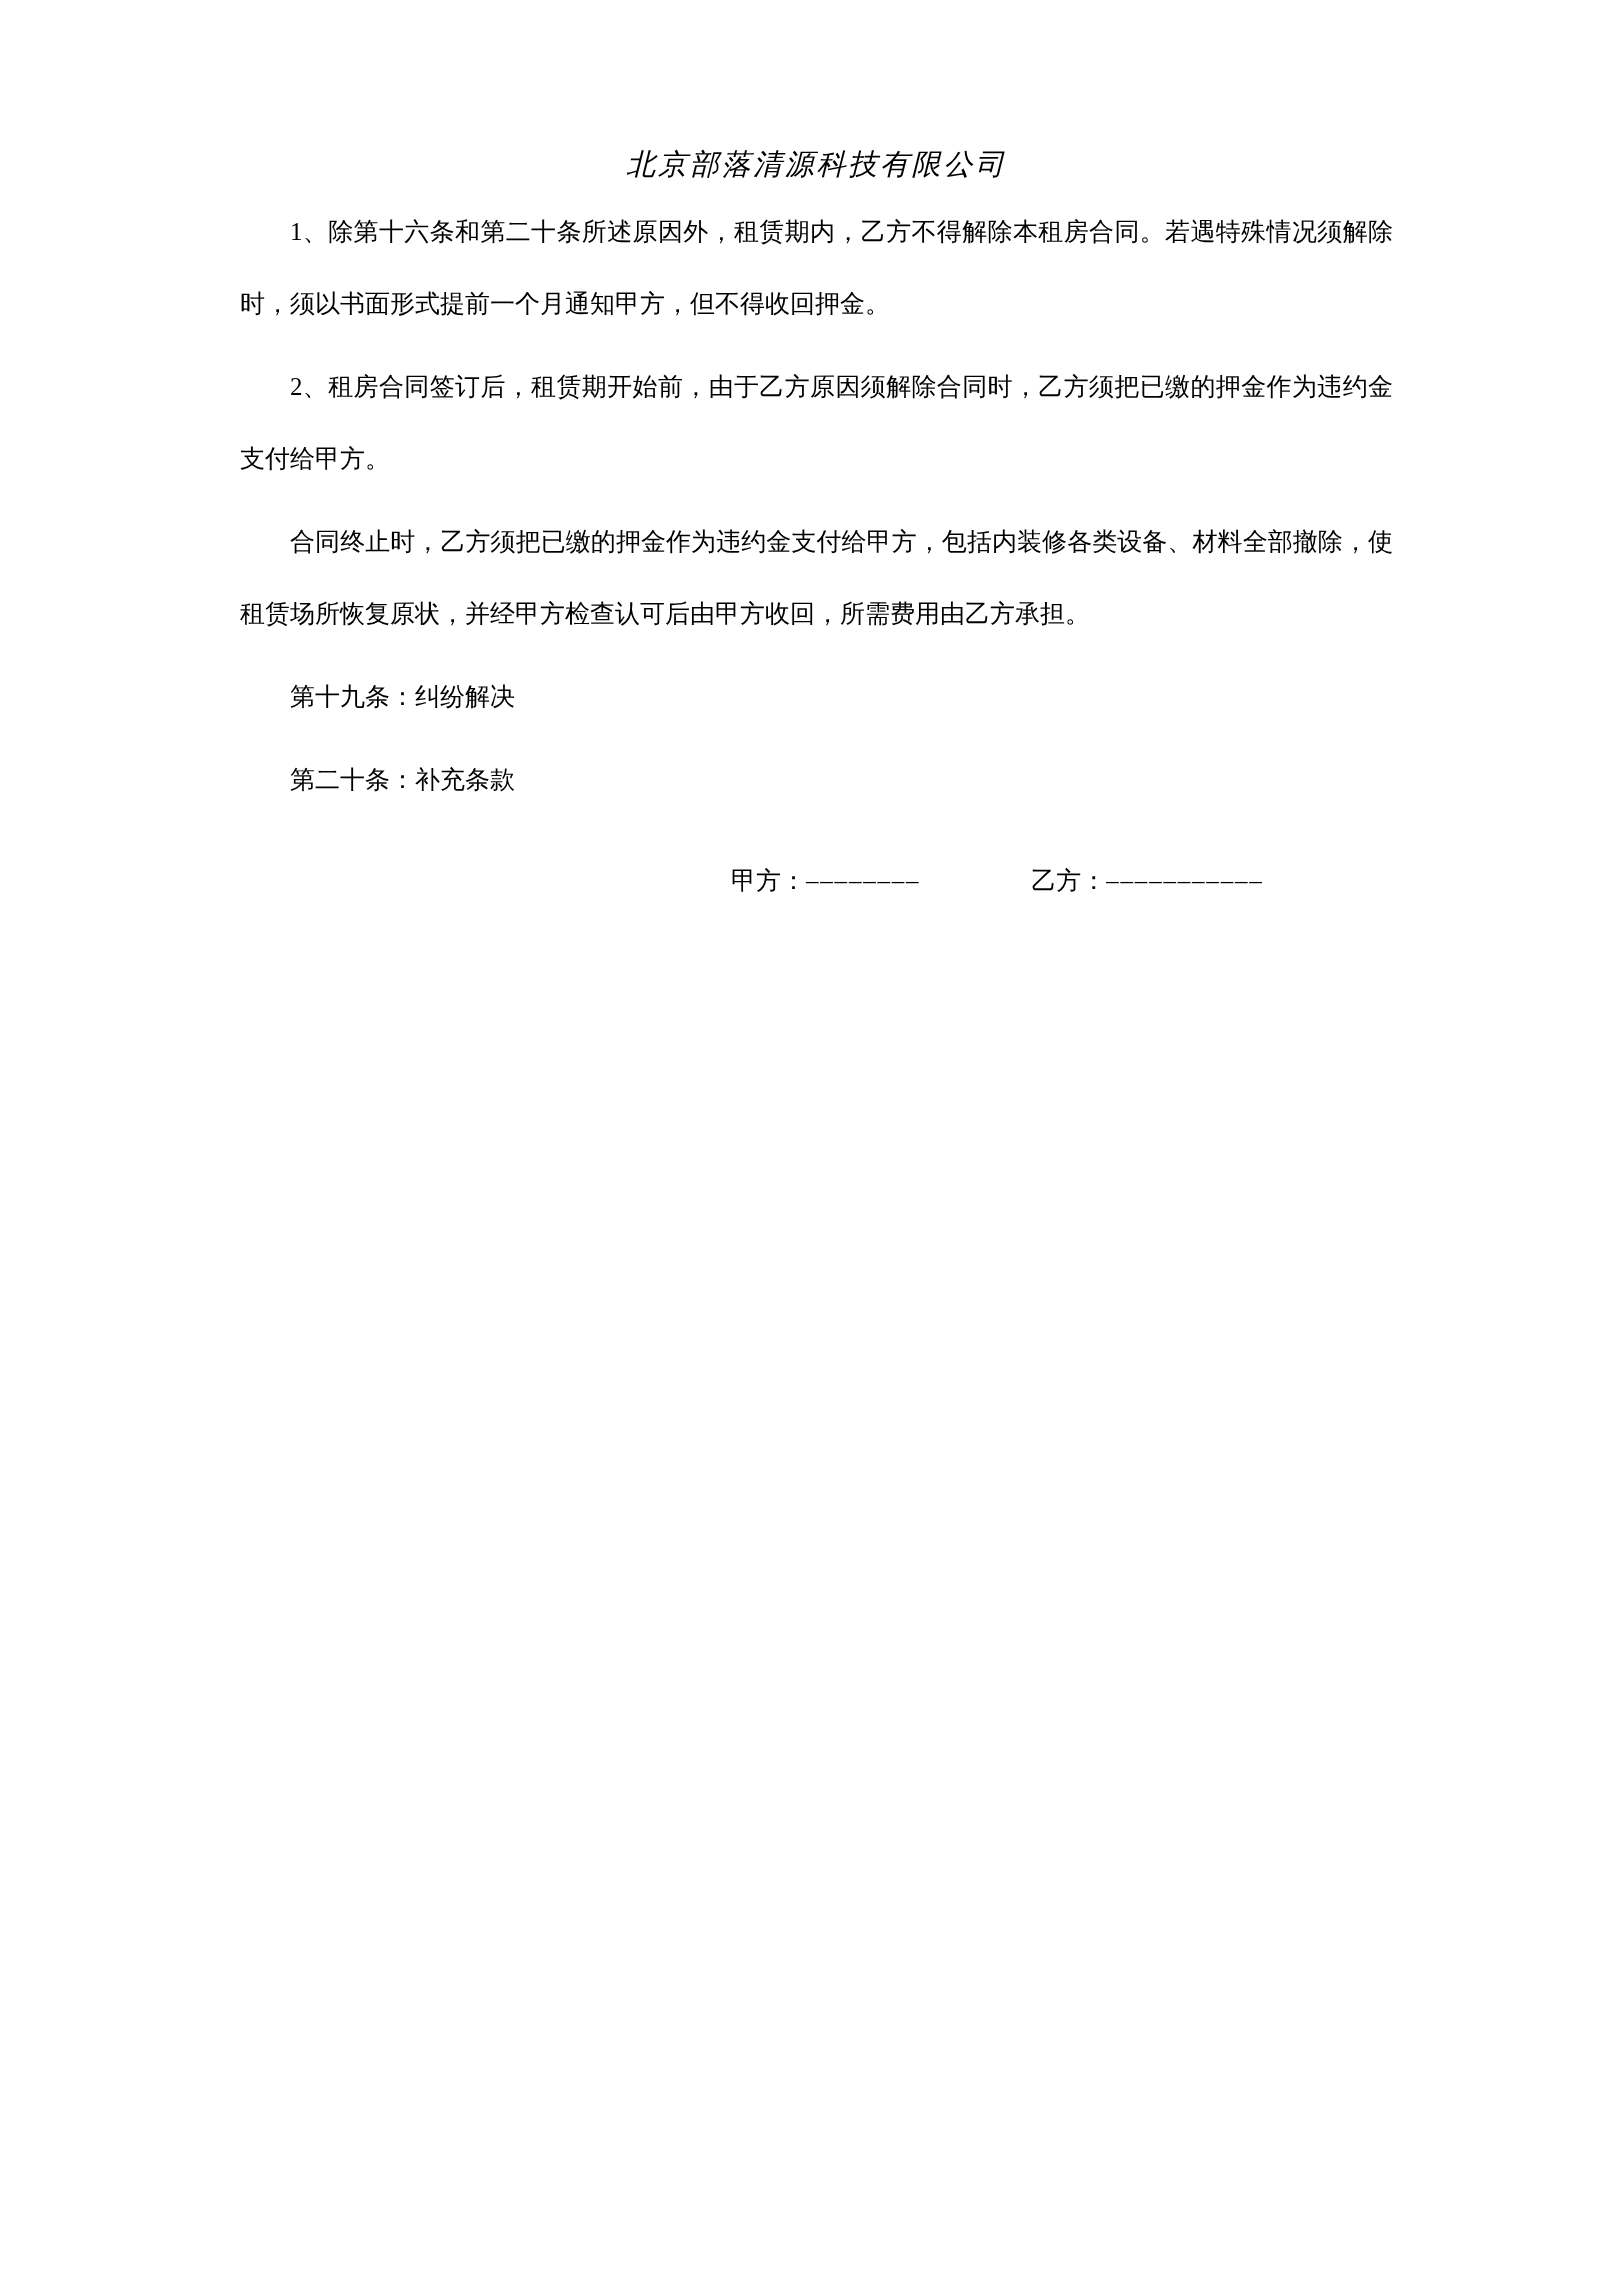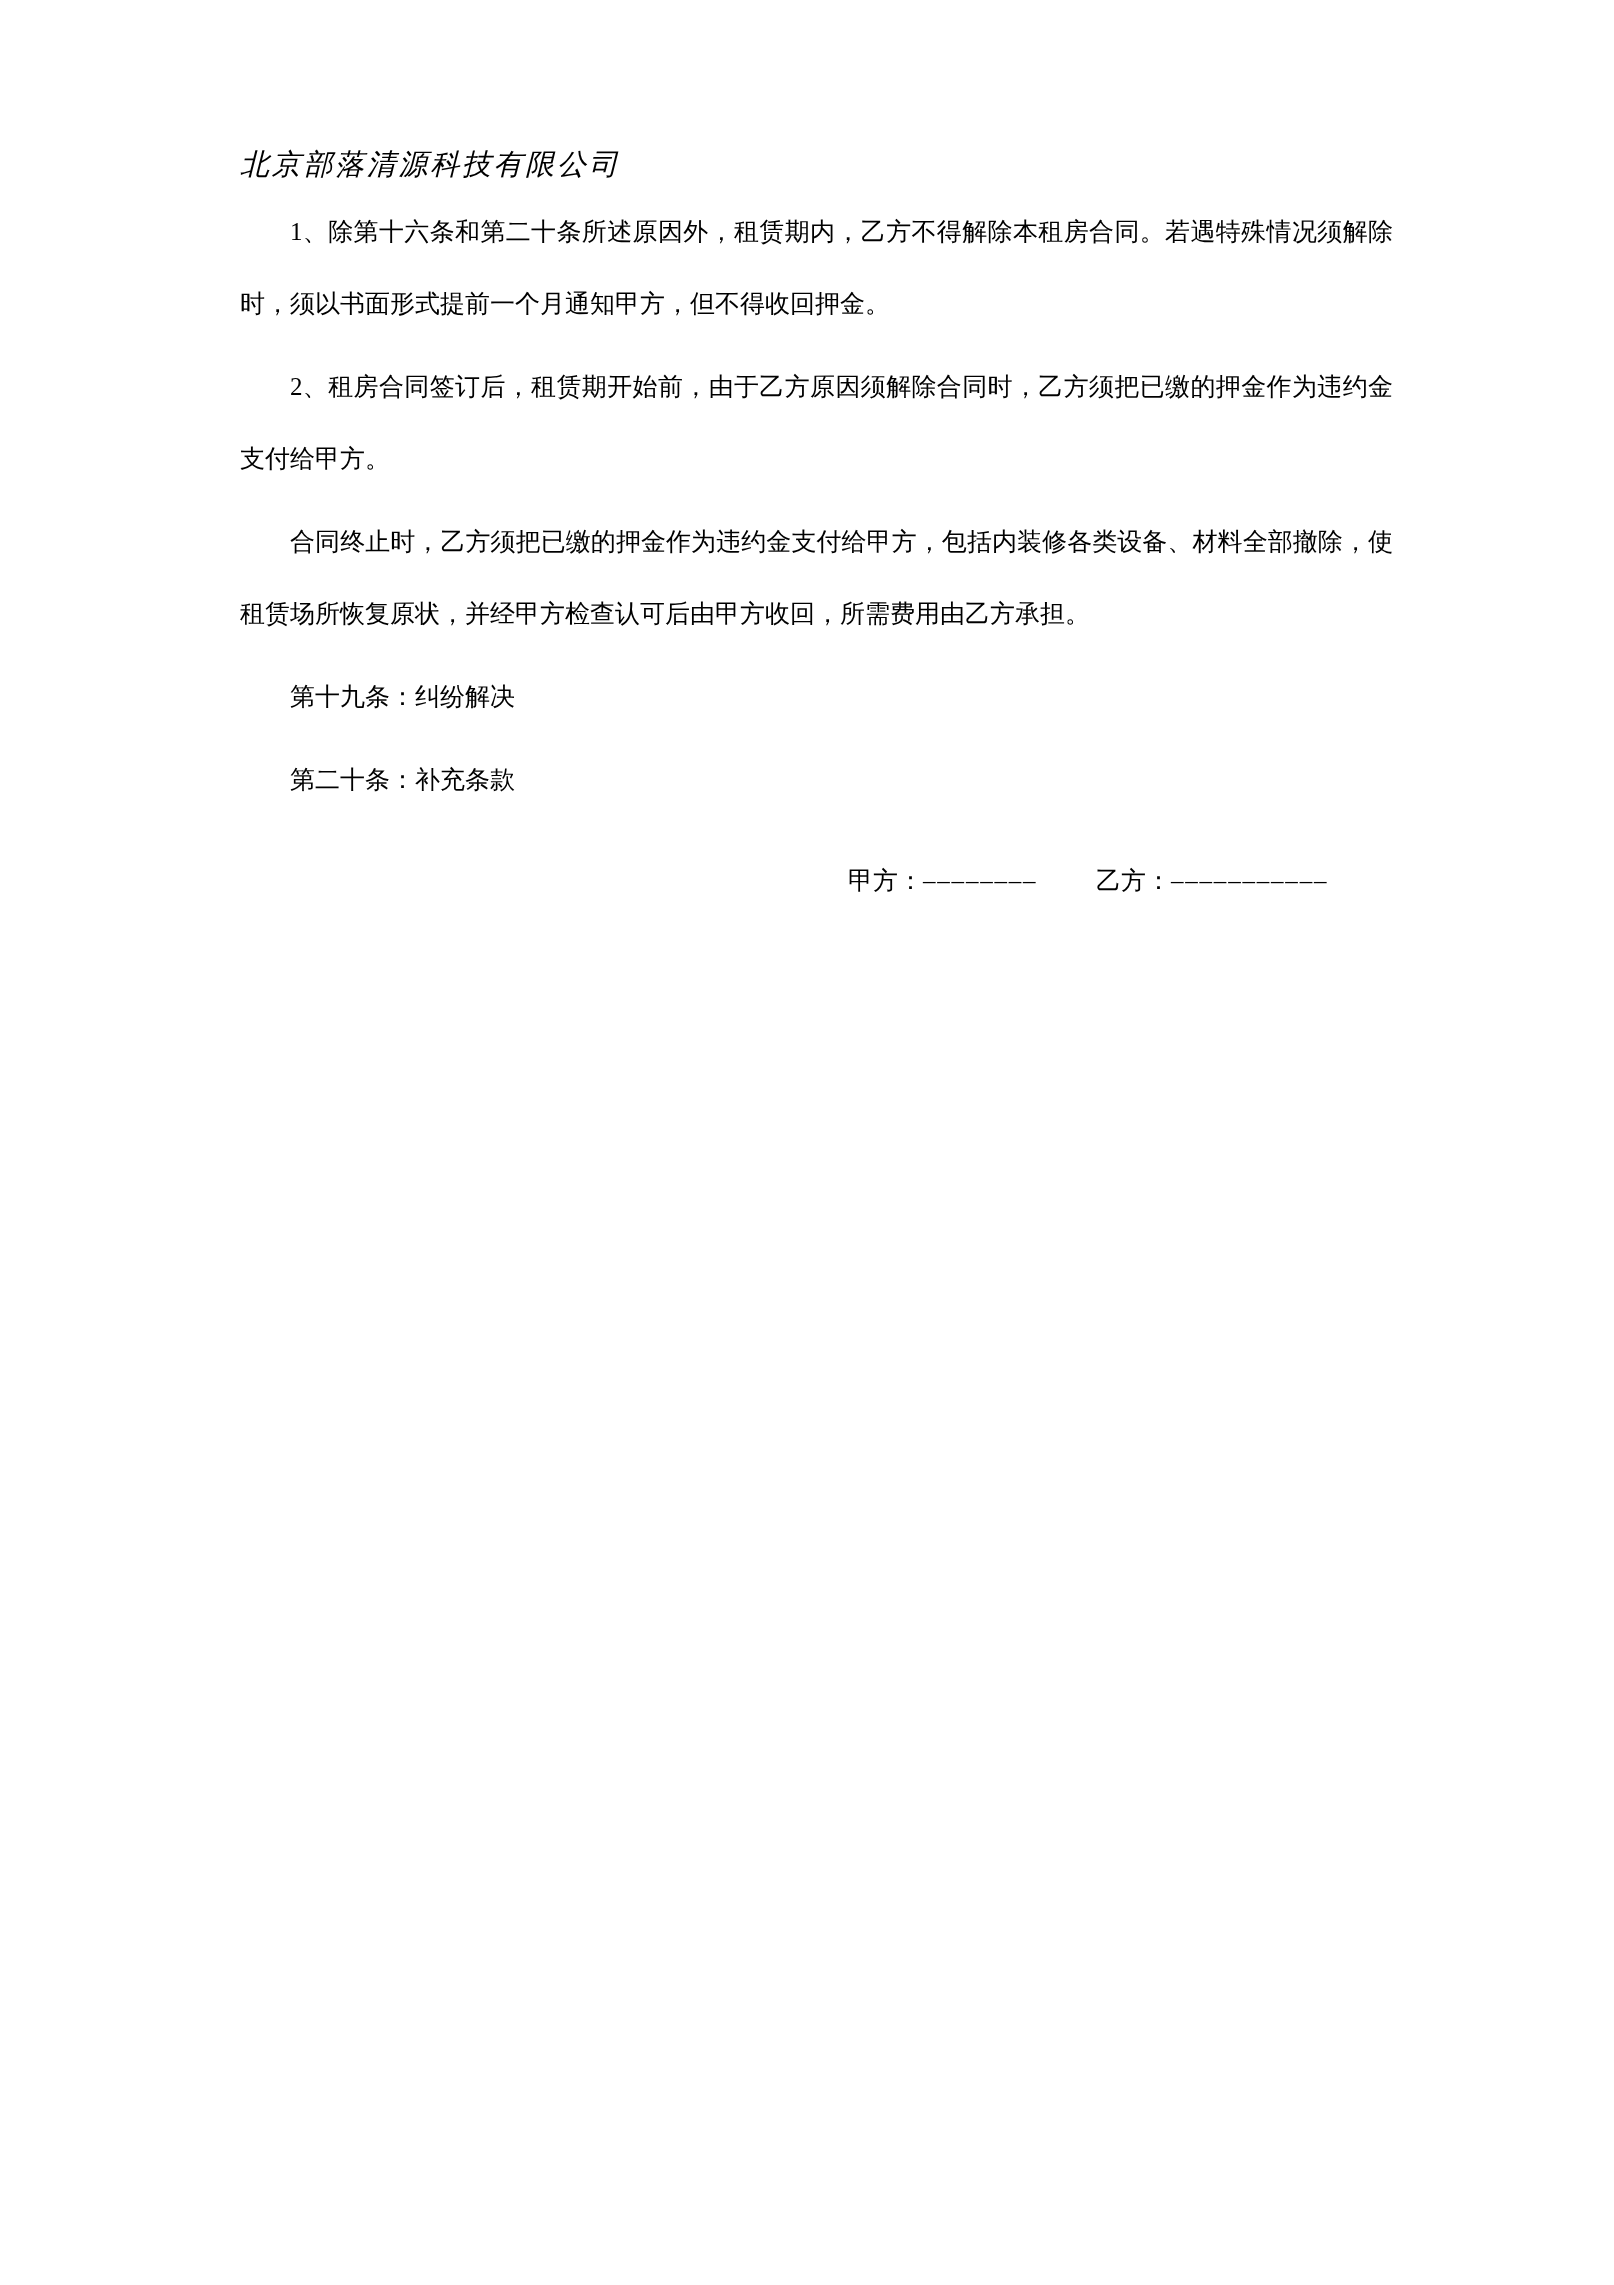--- a/index.html
+++ b/index.html
@@ -12,21 +12,21 @@
     width: 1615px;
     height: 2285px;
     box-sizing: border-box;
     background: #ffffff;
     color: #000000;
     padding: 143px 222px 0 240px;
     overflow: hidden;
     font-family: "Liberation Serif", "DejaVu Serif", serif;
   }
   .header {
-    text-align: left;
+    text-align: center;
     font-size: 29px;
     line-height: 42px;
     font-style: italic;
     letter-spacing: 2.7px;
     margin-bottom: 11px;
   }
   .doc-body {
     font-size: 25px;
     line-height: 72px;
     text-align: justify;
@@ -36,21 +36,20 @@
     text-indent: 2em;
   }
   .sig-row {
     margin: 0 0 22.6px 491px;
     line-height: 72px;
     white-space: nowrap;
     text-align: left;
   }
   .sig-row.first {
     margin-top: 29px;
-    text-align: center;
   }
   .sig-col1 {
     display: inline-block;
     width: 294px;
   }
   .sig-line {
     letter-spacing: 1.8px;
   }
   .note {
     margin-top: 0;

